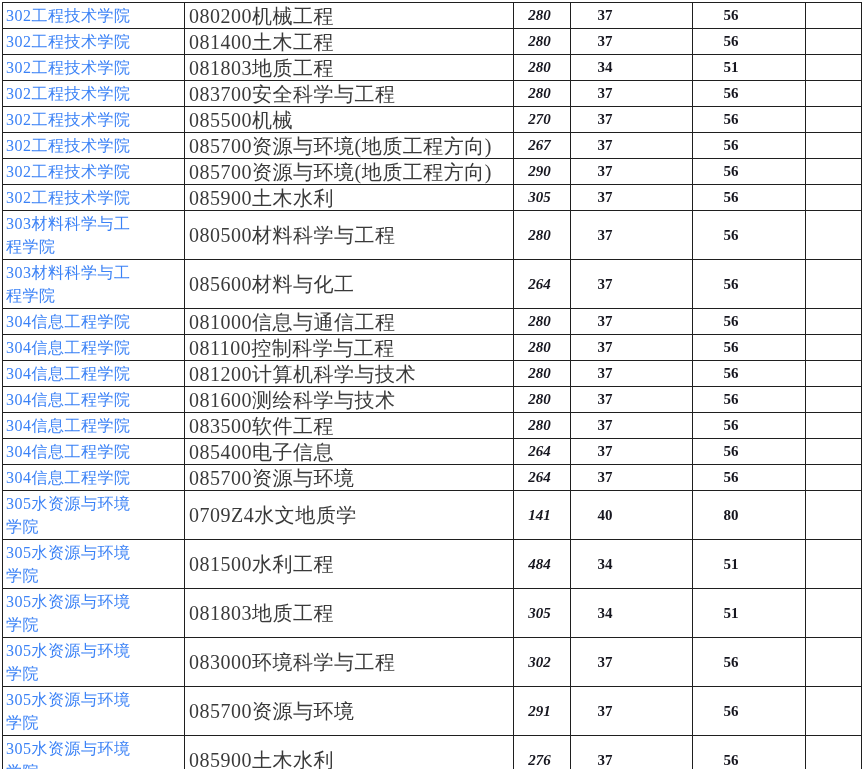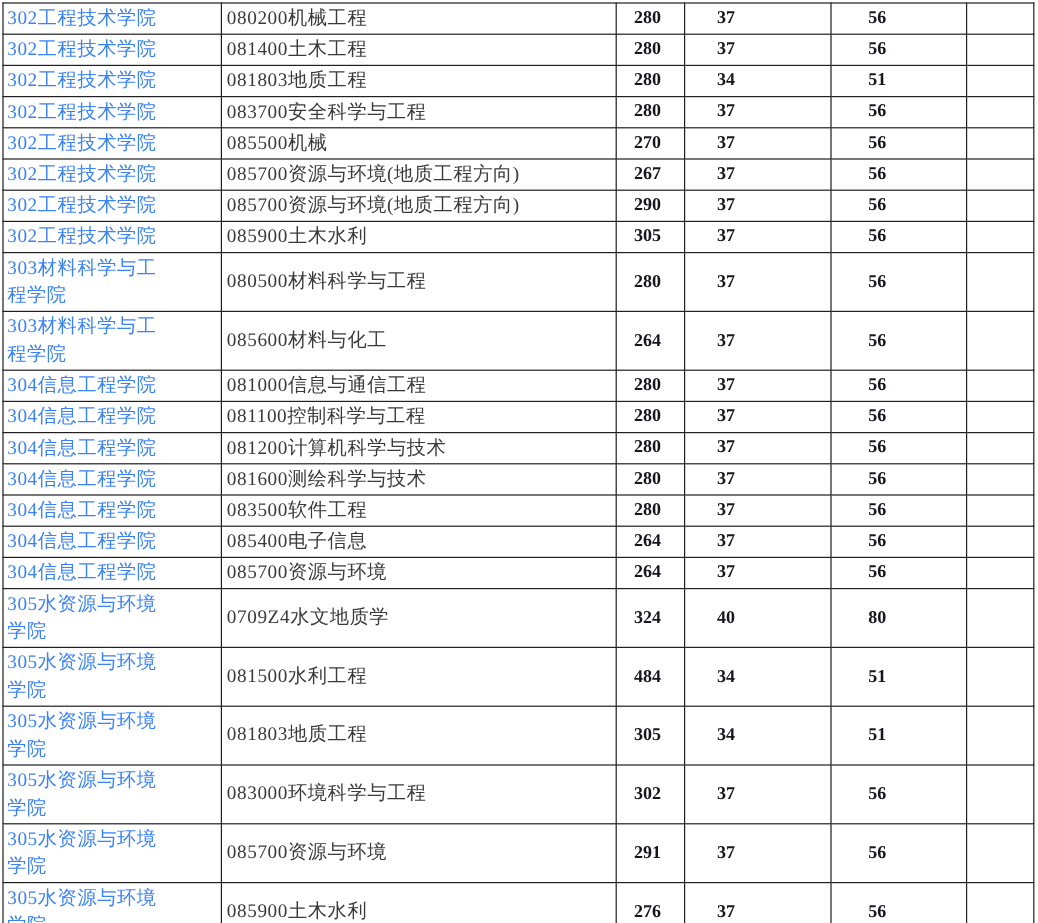--- a/index.html
+++ b/index.html
@@ -32,35 +32,35 @@
   tr.tall { height: 49px; }
   .col-college {
     font-size: 16px;
     color: #3b82f6;
     padding: 1px 2px 1px 3px;
     line-height: 23px;
     white-space: pre-line;
     letter-spacing: 0.5px;
   }
   .col-major {
-    font-size: 16px;
+    font-size: 20px;
     color: #3a3a3a;
     padding: 1px 2px 1px 4px;
     line-height: 22px;
     letter-spacing: 0.5px;
     white-space: nowrap;
   }
   .num {
     font-family: "Liberation Serif", "DejaVu Serif", serif;
     font-weight: bold;
     font-size: 15px;
     color: #16161f;
     text-align: center;
   }
-  .col-s1 { padding-right: 6px; }
+  .col-s1 { padding-right: 6px; font-style: italic; }
   .col-s2 { padding-right: 54px; }
   .col-s3 { padding-right: 37px; margin-left: 18px; }
   .col-empty { }
 </style>
 </head>
 <body>
 
 <div class="sheet">
   <table>
     <colgroup>
@@ -207,21 +207,21 @@
     <td class="col-major">085700资源与环境</td>
     <td class="num col-s1">264</td>
     <td class="num col-s2">37</td>
     <td class="num col-s3">56</td>
     <td class="col-empty"></td>
   </tr>
         <tr class="tall">
     <td class="col-college">305水资源与环境
 学院</td>
     <td class="col-major">0709Z4水文地质学</td>
-    <td class="num col-s1">324</td>
+    <td class="num col-s1">141</td>
     <td class="num col-s2">40</td>
     <td class="num col-s3">80</td>
     <td class="col-empty"></td>
   </tr>
         <tr class="tall">
     <td class="col-college">305水资源与环境
 学院</td>
     <td class="col-major">081500水利工程</td>
     <td class="num col-s1">484</td>
     <td class="num col-s2">34</td>

